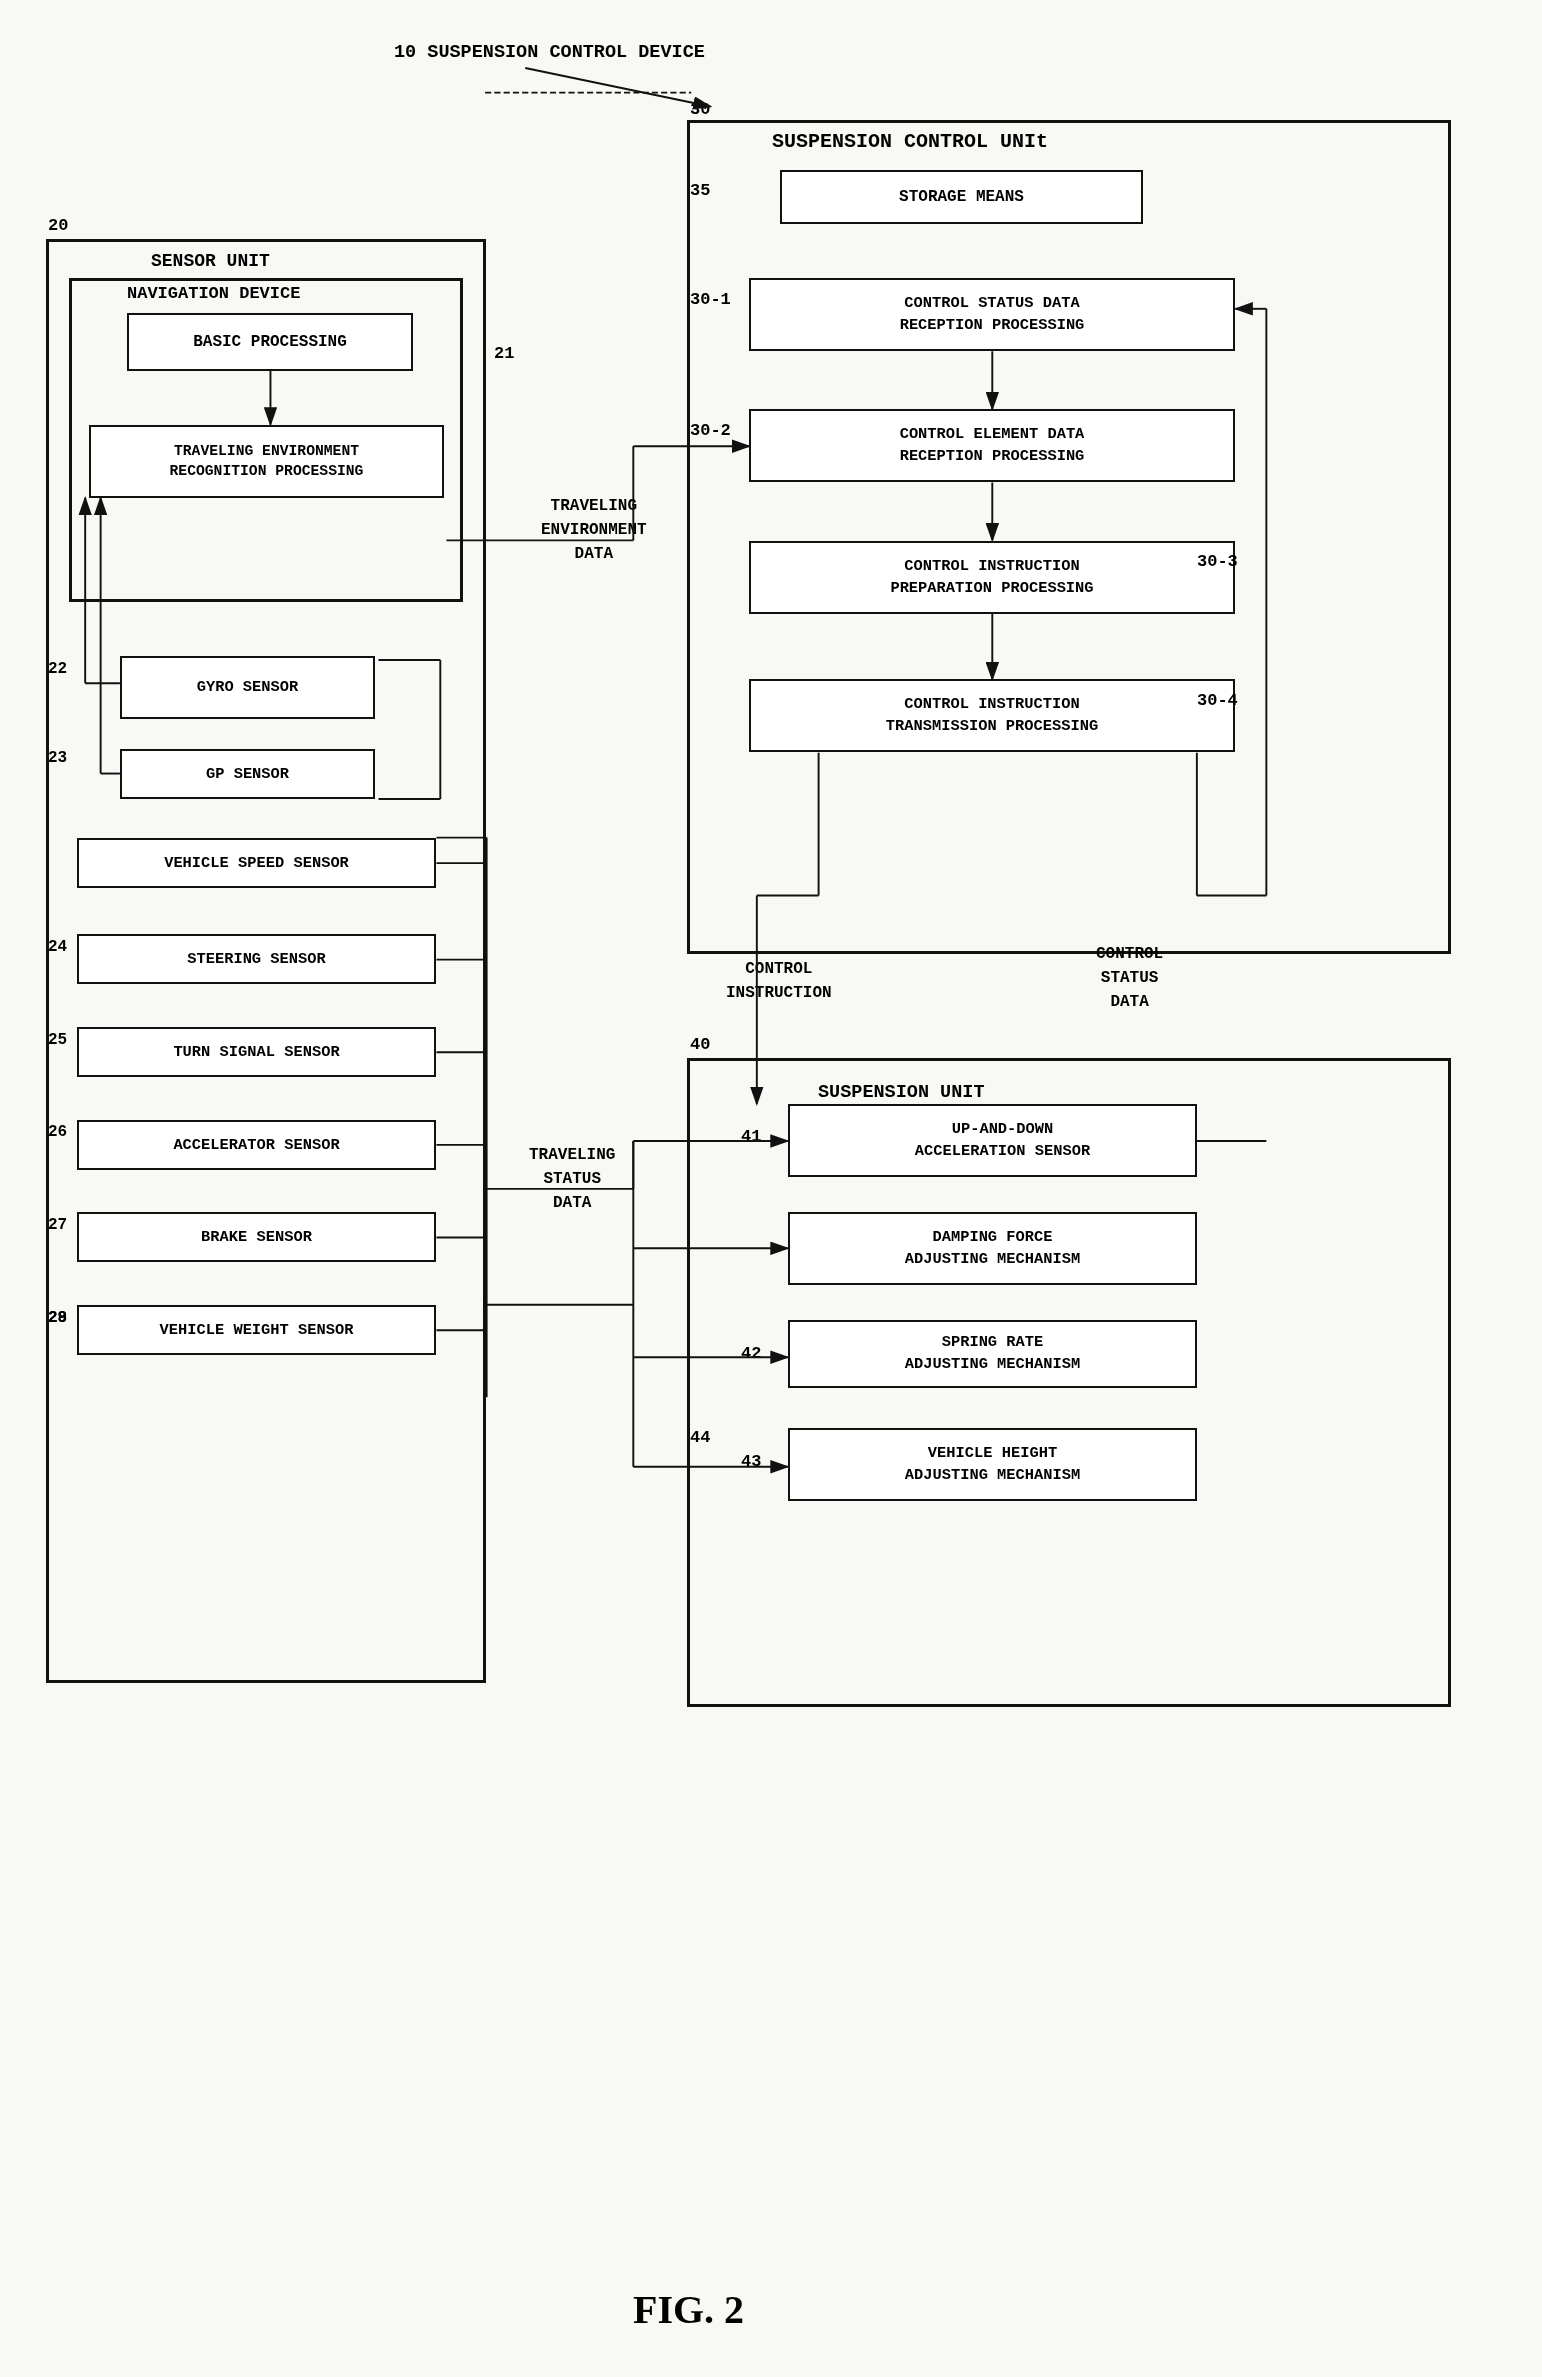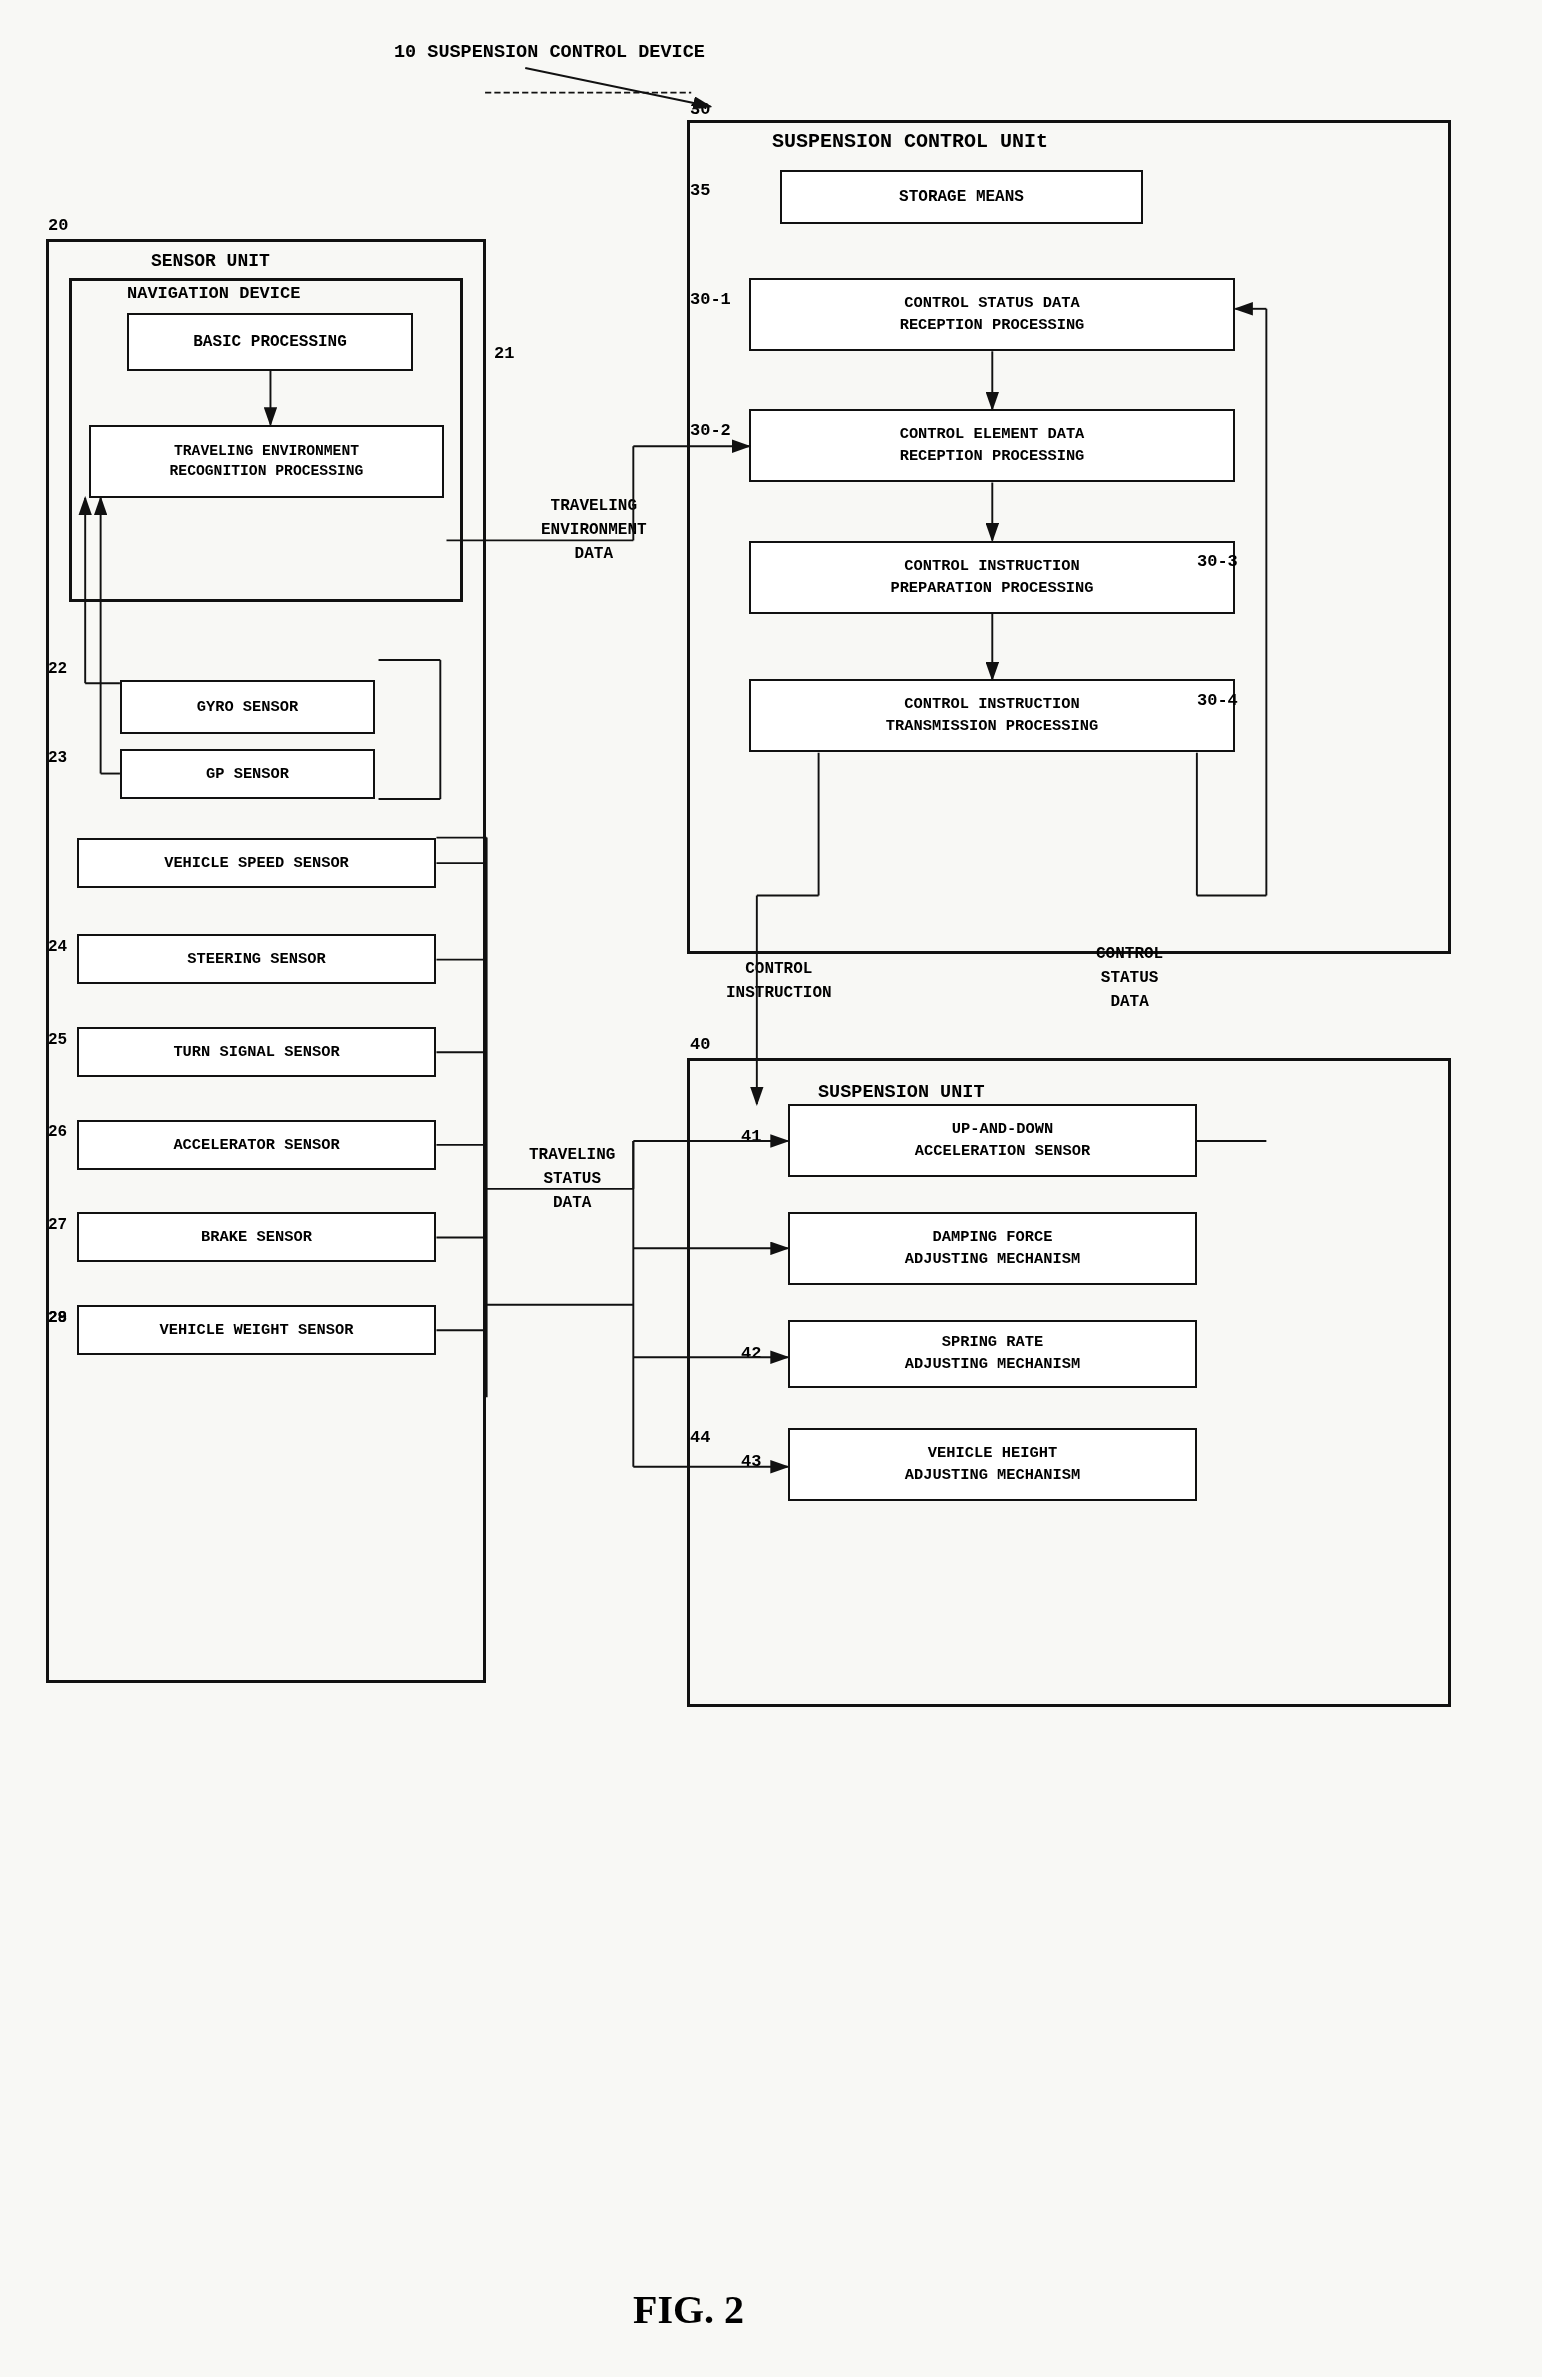--- a/index.html
+++ b/index.html
@@ -72,21 +72,21 @@
   <div class="outer-box" style="left:69px; top:278px; width:394px; height:324px;"></div>
   <div class="label" style="left:127px; top:284px; font-size:17px;">NAVIGATION DEVICE</div>
   <div class="label" style="left:494px; top:344px; font-size:17px;">21</div>
 
   <div class="box" style="left:127px; top:313px; width:286px; height:58px; font-size:16px;">BASIC PROCESSING</div>
 
   <div class="box" style="left:89px; top:425px; width:355px; height:73px; font-size:14.7px; line-height:1.3;">
     TRAVELING ENVIRONMENT<br>RECOGNITION PROCESSING
   </div>
 
-  <div class="box" style="left:120px; top:680px; width:255px; height:54px; font-size:15.4px;">GYRO SENSOR</div>
+  <div class="box" style="left:120px; top:656px; width:255px; height:63px; font-size:15.4px;">GYRO SENSOR</div>
   <div class="label" style="left:48px; top:660px; font-size:16px;">22</div>
 
   <div class="box" style="left:120px; top:749px; width:255px; height:50px; font-size:15.4px;">GP SENSOR</div>
   <div class="label" style="left:48px; top:749px; font-size:16px;">23</div>
 
   <div class="box" style="left:77px; top:838px; width:359px; height:50px; font-size:15.4px;">VEHICLE SPEED SENSOR</div>
 
   <div class="box" style="left:77px; top:934px; width:359px; height:50px; font-size:15.4px;">STEERING SENSOR</div>
   <div class="label" style="left:48px; top:938px; font-size:16px;">24</div>
 

